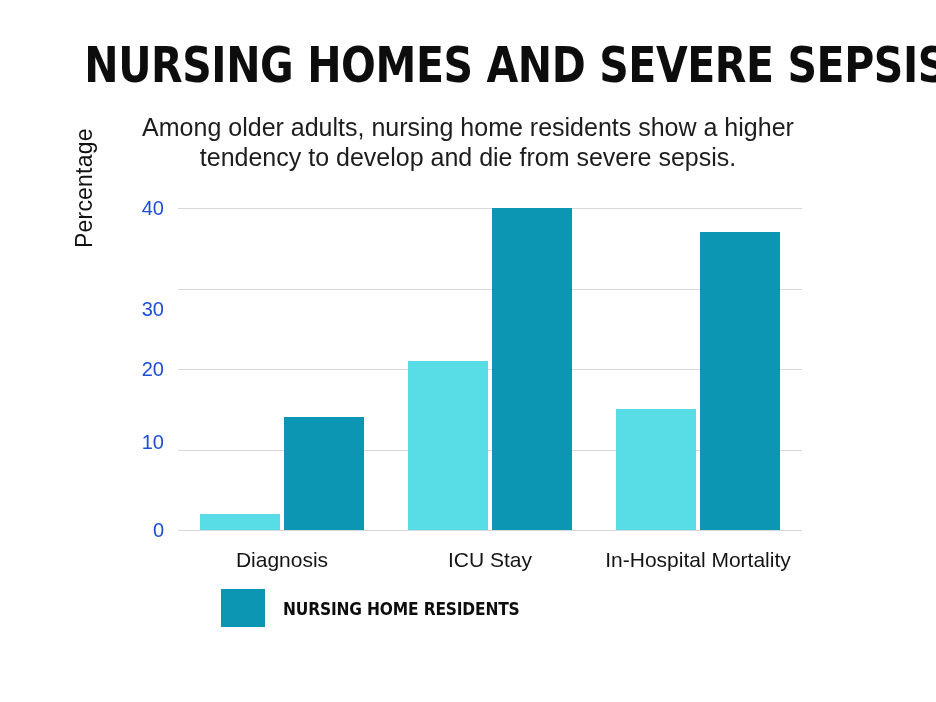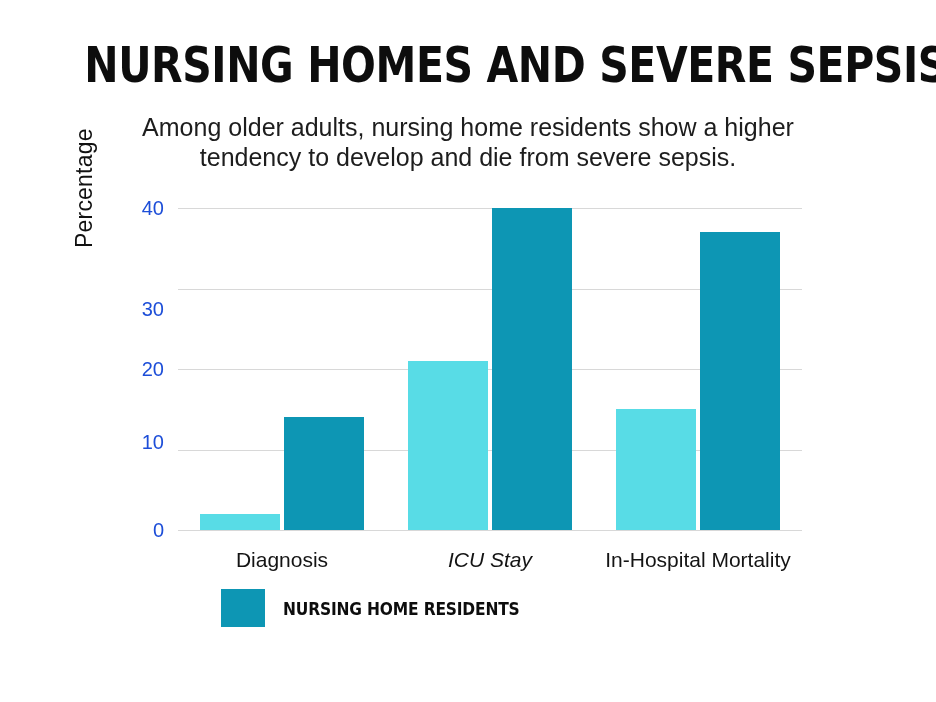--- a/index.html
+++ b/index.html
@@ -199,21 +199,21 @@
     <div class="bars" id="bars">
         <div class="bar light" title="Diagnosis — NON-NURSING HOME RESIDENTS: 2%" style="left: 22px; width: 80px; height: 16.1px; background: rgb(88, 220, 230);"></div>
         <div class="bar dark" title="Diagnosis — NURSING HOME RESIDENTS: 14%" style="left: 106px; width: 80px; height: 112.7px; background: rgb(13, 150, 180);"></div>
         <div class="bar light" title="ICU Stay — NON-NURSING HOME RESIDENTS: 21%" style="left: 230px; width: 80px; height: 169.05px; background: rgb(88, 220, 230);"></div>
         <div class="bar dark" title="ICU Stay — NURSING HOME RESIDENTS: 40%" style="left: 314px; width: 80px; height: 322px; background: rgb(13, 150, 180);"></div>
         <div class="bar light" title="In-Hospital Mortality — NON-NURSING HOME RESIDENTS: 15%" style="left: 438px; width: 80px; height: 120.75px; background: rgb(88, 220, 230);"></div>
         <div class="bar dark" title="In-Hospital Mortality — NURSING HOME RESIDENTS: 37%" style="left: 522px; width: 80px; height: 297.85px; background: rgb(13, 150, 180);"></div>
       </div>
     <div class="x-labels" id="xlabels">
         <div class="x-label" style="left: 104px;">Diagnosis</div>
-        <div class="x-label" style="left: 312px; font-style: italic;">ICU Stay</div>
+        <div class="x-label" style="left: 312px;">ICU Stay</div>
         <div class="x-label" style="left: 520px;">In-Hospital Mortality</div>
       </div>
 
   </div>
 
   <div class="legend" id="legend">
       <div class="legend-item">
         <span class="legend-swatch dark" style="background: rgb(13, 150, 180);"></span>
         <span class="legend-label">NURSING HOME RESIDENTS</span>
       </div>

